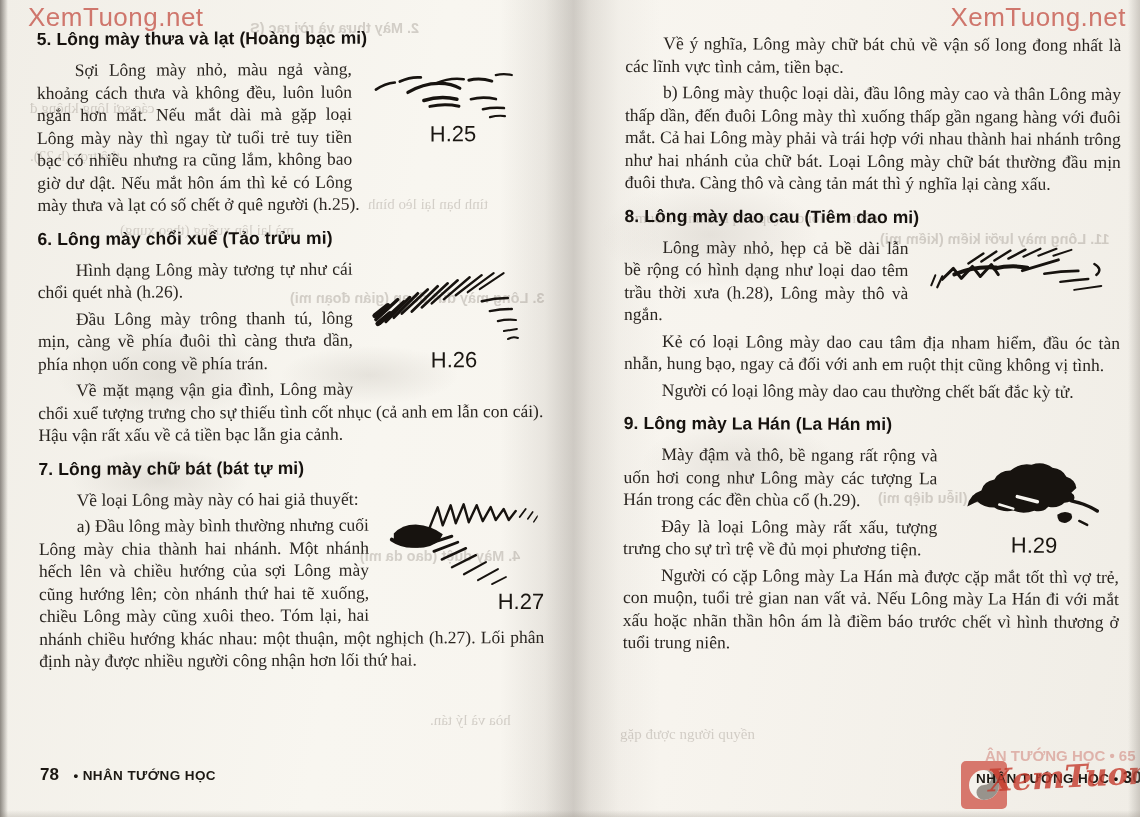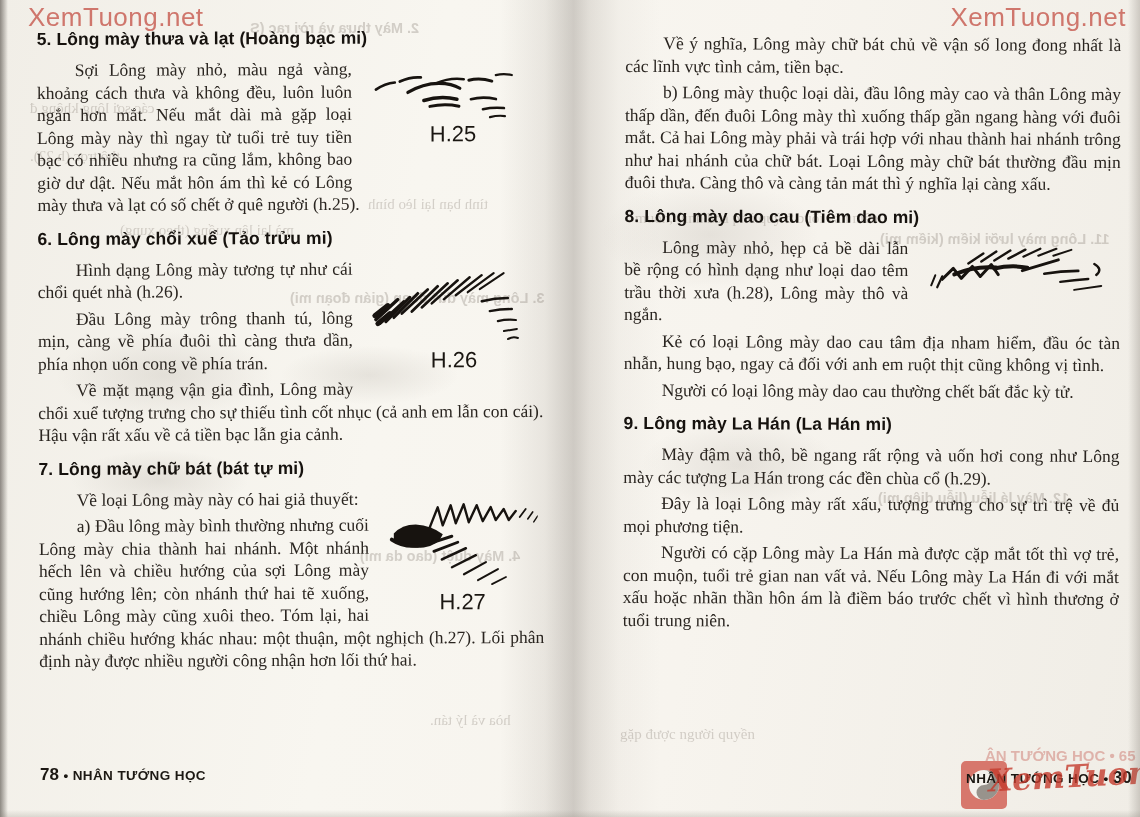--- a/index.html
+++ b/index.html
@@ -37,27 +37,27 @@
         color:#16120e;margin:12px 0 9px;letter-spacing:.1px;}
   h3.first{margin-top:0;}
   p.bd{font-size:17.5px;line-height:22.5px;text-align:justify;margin:0 0 4px;
         text-indent:38px;}
   .fig{float:right;margin:2px 0 2px 12px;text-align:center;position:relative;}
   .fig svg{display:block;margin:0 auto;}
   .fig-label{font-family:"Liberation Sans",sans-serif;font-weight:normal;font-size:22px;
         color:#1a1611;}
   .fig-h25{width:178px;height:112px;}
   .fig-h26{width:178px;height:138px;}
-  .fig-h27{width:163px;height:135px;}
+  .fig-h27{width:163px;height:135px;text-align:right;}
   .fig-h28{width:200px;height:88px;margin-top:0;}
   .fig-h29{width:170px;height:112px;}
   .footer{position:absolute;font-family:"Liberation Sans",sans-serif;font-weight:bold;
         color:#1c1813;z-index:3;white-space:nowrap;}
   .footer .num{font-size:17px;}
-  .footer .ttl{font-size:13.5px;letter-spacing:.4px;}
+  .footer .ttl{font-size:13.5px;letter-spacing:.4px;margin-left:10px;}
   .footer.fl{left:40px;top:765px;}
   .footer.fr{left:966px;top:768px;z-index:4;}
   .wm-square{position:absolute;left:961px;top:761px;z-index:3;}
   .wm-script{position:absolute;left:988px;top:756px;z-index:5;
         font-family:"DejaVu Serif",serif;font-style:italic;font-weight:bold;font-size:31px;
         color:rgba(196,58,44,.80);transform:rotate(-3deg);white-space:nowrap;}
   .sketch path{stroke-linecap:round;stroke-linejoin:round;}
 </style>
 </head>
 <body>
@@ -210,20 +210,31 @@
             </g>
           </svg>
         </div>
         <p class="bd">Lông mày nhỏ, hẹp cả bề dài lẫn bề rộng có hình dạng như loại dao têm trầu thời xưa (h.28), Lông mày thô và ngắn.</p>
         <p class="bd">Kẻ có loại Lông mày dao cau tâm địa nham hiểm, đầu óc tàn nhẫn, hung bạo, ngay cả đối với anh em ruột thịt cũng không vị tình.</p>
         <p class="bd">Người có loại lông mày dao cau thường chết bất đắc kỳ tử.</p>
       </div>
 
       <h3 class="hd">9. Lông mày La Hán (La Hán mi)</h3>
       <div>
+        <div class="fig fig-h29">
+          <svg class="sketch" width="150" height="86" viewBox="0 0 150 86">
+            <path d="M8,60 q2,-12 14,-16 q2,-9 13,-11 q5,-9 16,-9 q9,-8 21,-6 q12,-4 21,3 q10,1 14,9 q9,3 10,11 l-5,5 q5,3 2,8 l-9,2 q-6,6 -16,4 q-5,6 -14,4 q-11,4 -21,0 q-11,2 -19,-3 q-11,0 -17,-6 z" fill="#17130f"></path>
+            <path d="M58,50 l20,5" stroke="#f6f4ef" stroke-width="3.5" fill="none"></path>
+            <path d="M40,58 l14,4" stroke="#f6f4ef" stroke-width="2.5" fill="none"></path>
+            <path d="M98,68 q7,-5 14,-1 q3,6 -5,9 q-9,1 -9,-8 z" fill="#17130f"></path>
+            <path d="M112,54 q15,3 26,10" stroke="#17130f" stroke-width="3.4" fill="none"></path>
+            <path d="M120,74 l8,4" stroke="#17130f" stroke-width="2.4" fill="none"></path>
+          </svg>
+          <div class="fig-label">H.29</div>
+        </div>
         <p class="bd">Mày đậm và thô, bề ngang rất rộng và uốn hơi cong như Lông mày các tượng La Hán trong các đền chùa cổ (h.29).</p>
         <p class="bd">Đây là loại Lông mày rất xấu, tượng trưng cho sự trì trệ về đủ mọi phương tiện.</p>
         <p class="bd">Người có cặp Lông mày La Hán mà được cặp mắt tốt thì vợ trẻ, con muộn, tuổi trẻ gian nan vất vả. Nếu Lông mày La Hán đi với mắt xấu hoặc nhãn thần hôn ám là điềm báo trước chết vì hình thương ở tuổi trung niên.</p>
       </div>
     </div>
   </div>
 
   <div class="wm-square">
     <svg width="46" height="48" viewBox="0 0 46 48">
       <rect x="0" y="0" width="46" height="48" rx="5" fill="#d4695e" opacity="0.9"></rect>

